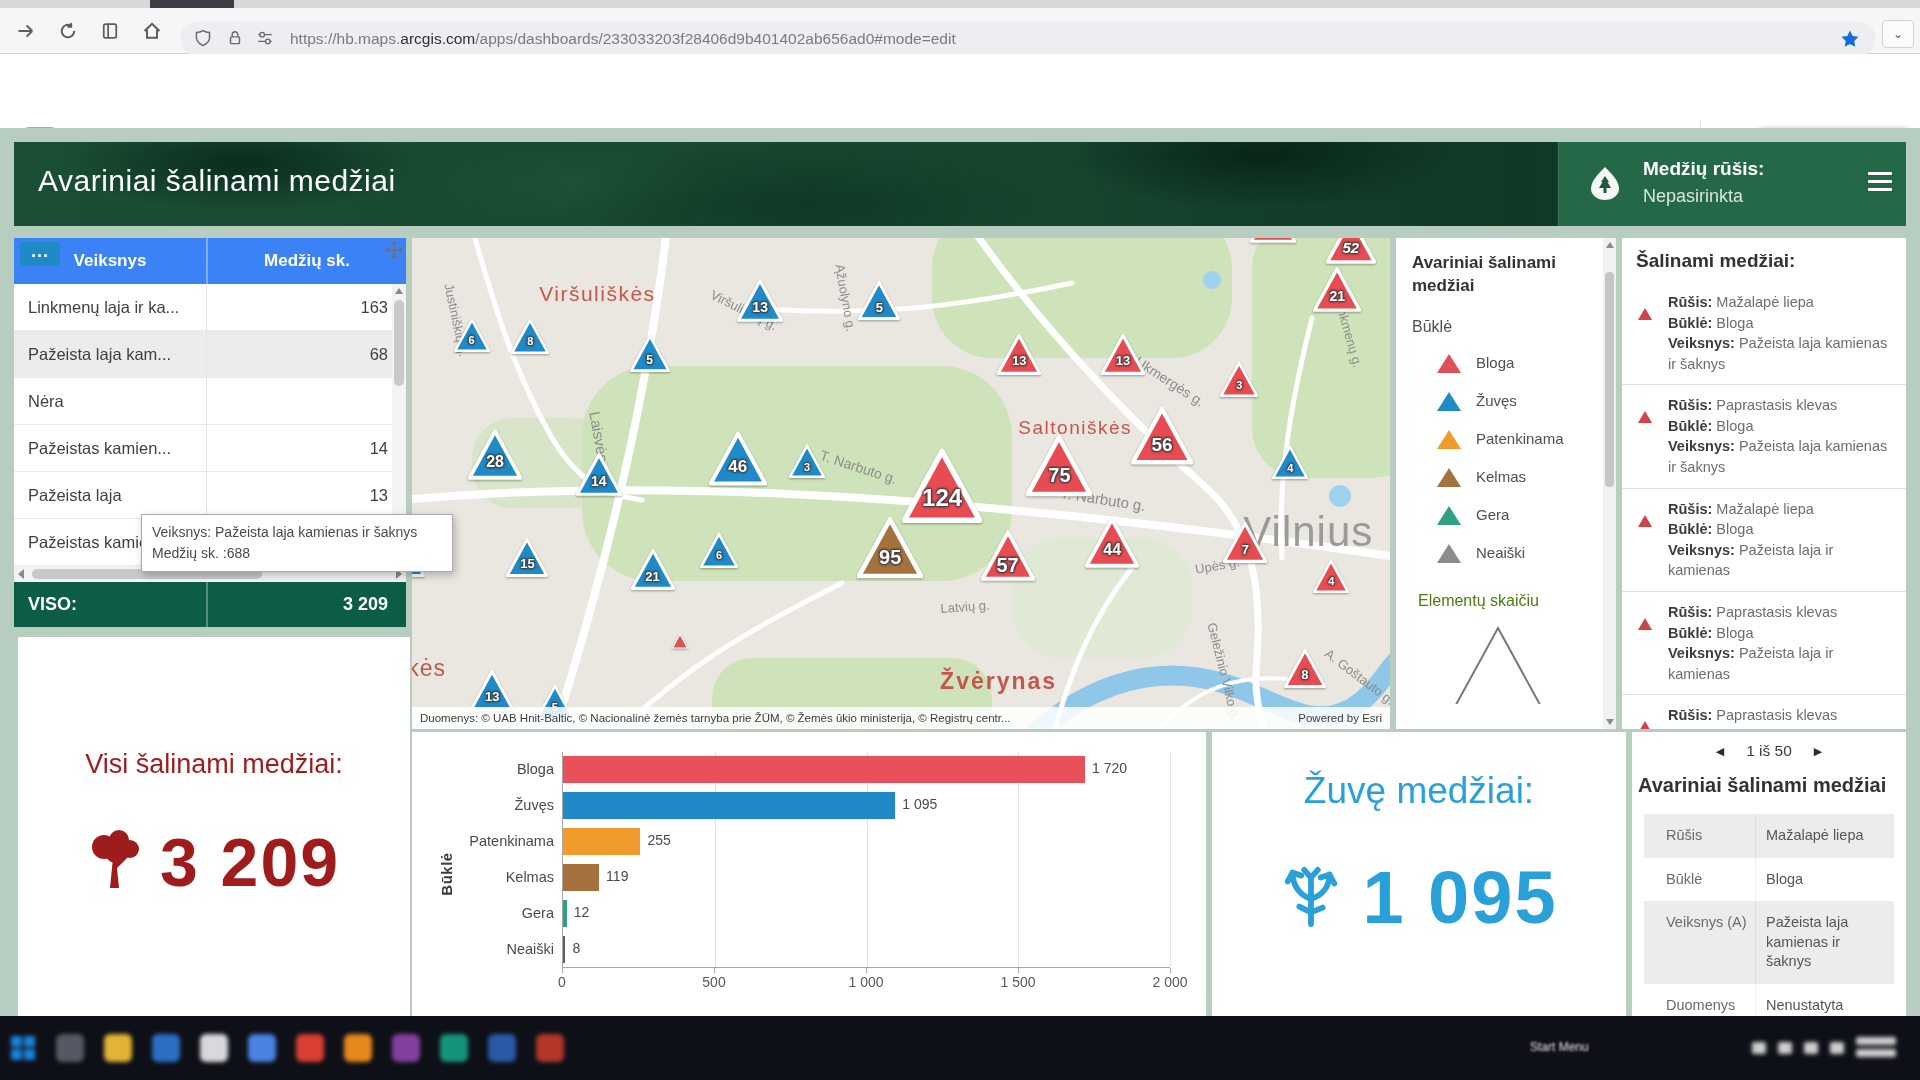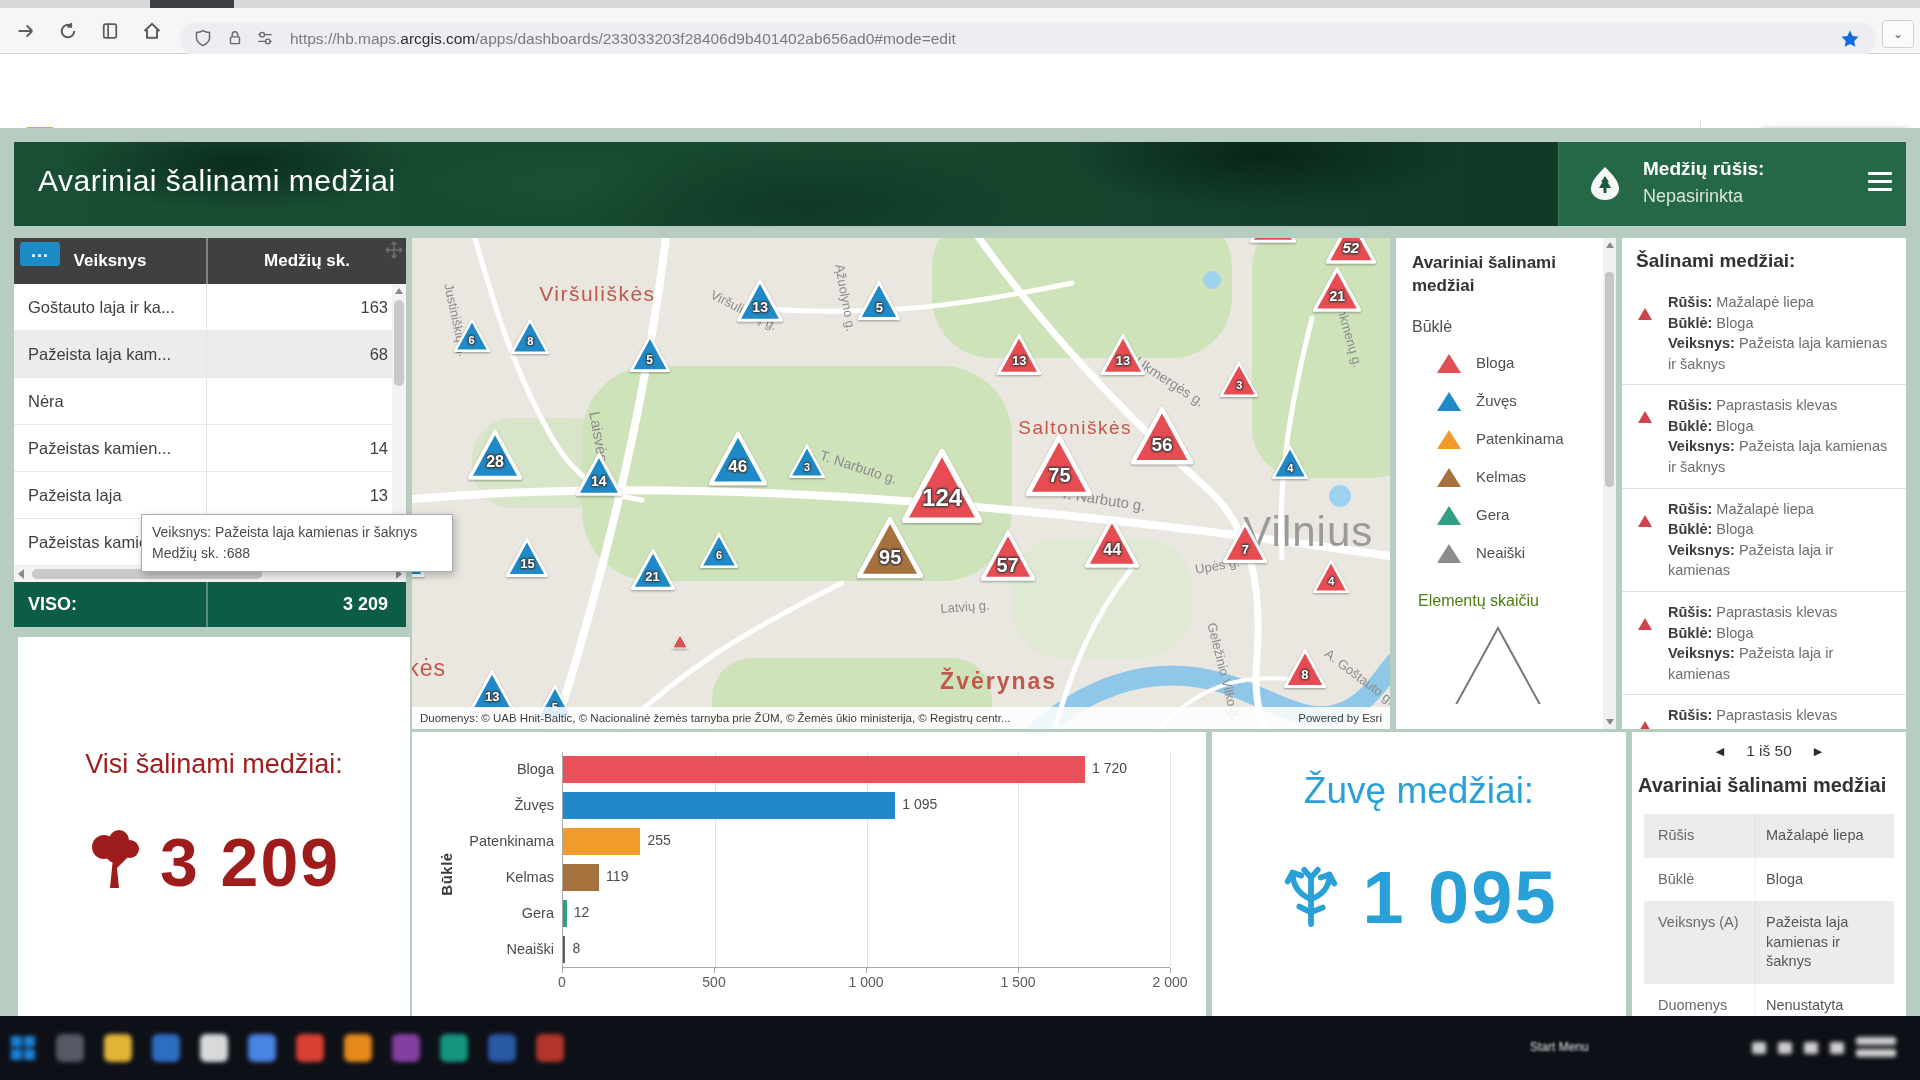--- a/index.html
+++ b/index.html
@@ -42,21 +42,21 @@
   .filter-ico { position:absolute; left:26px; top:22px; width:40px; height:40px; }
   .filter-label { position:absolute; left:84px; top:16px; font-size:19px; font-weight:700; color:#ffffff; }
   .filter-value { position:absolute; left:84px; top:44px; font-size:18px; color:#d9e6de; }
   .hamburger { position:absolute; right:14px; top:30px; width:24px; height:20px; cursor:pointer; }
   .hamburger span { display:block; width:24px; height:3px; background:#fff; margin-bottom:5px; border-radius:1px; }
 
   .panel { position:absolute; background:#ffffff; overflow:hidden; }
 
   
   #p-table { left:14px; top:110px; width:392px; height:389px; }
-  .t-head { position:absolute; left:0; top:0; width:392px; height:46px; background:#404040; color:#fff; }
+  .t-head { position:absolute; left:0; top:0; width:392px; height:46px; background:#3b82f6; color:#fff; }
   .t-head .c1 { position:absolute; left:0; top:0; width:192px; height:46px; line-height:46px; text-align:center; font-weight:700; font-size:17px; }
   .t-head .c2 { position:absolute; left:192px; top:0; width:200px; height:46px; line-height:46px; text-align:center; font-weight:700; font-size:17px; border-left:2px solid rgba(255,255,255,.35); }
   .dots-btn { position:absolute; left:6px; top:4px; width:40px; height:24px; background:#1e8ac6; border-radius:3px; color:#fff; text-align:center; line-height:18px; font-size:18px; font-weight:700; letter-spacing:1px; z-index:3; cursor:pointer; }
   .expand-ico { position:absolute; right:3px; top:3px; width:18px; height:18px; color:#6f6f6f; z-index:3; cursor:pointer; }
   #factor-rows { position:absolute; left:0; top:46px; width:392px; height:282px; }
   .frow { position:relative; width:392px; height:47px; border-bottom:1px solid #e9e9e9; background:#fff; }
   .frow.hov { background:#ececec; }
   .frow .fl { position:absolute; left:14px; top:0; width:168px; height:47px; line-height:47px; font-size:16.5px; color:#3f3f3f; white-space:nowrap; overflow:hidden; }
   .frow .fv { position:absolute; left:192px; right:16px; top:0; height:47px; line-height:47px; font-size:16.5px; color:#3f3f3f; text-align:right; border-left:1px solid #e4e4e4; padding-right:2px; }
   .vscroll { position:absolute; right:0; top:46px; width:14px; height:282px; background:#f3f3f3; z-index:2; }
@@ -137,21 +137,21 @@
   .ind2-num { font-size:74px; font-weight:700; color:#2aa0d8; letter-spacing:2px; }
 
   
   #p-details { left:1632px; top:604px; width:274px; height:284px; }
   .pager { position:absolute; left:0; top:10px; width:100%; text-align:center; font-size:15.5px; color:#3a3a3a; }
   .pager .pg-arrow { display:inline-block; font-size:11px; color:#2c2c2c; cursor:pointer; margin:0 22px; vertical-align:1px; }
   .dt-title { position:absolute; left:6px; top:42px; font-size:20px; font-weight:700; color:#323232; }
   #detail-rows { position:absolute; left:12px; top:82px; width:250px; }
   .drow { display:flex; font-size:14.5px; line-height:1.35; }
   .drow.odd { background:#ececec; }
-  .drow .dl { flex:0 0 112px; padding:12px 6px 12px 14px; color:#6a6a6a; border-right:1px solid rgba(0,0,0,.05); }
+  .drow .dl { flex:0 0 112px; padding:12px 6px 12px 22px; color:#6a6a6a; border-right:1px solid rgba(0,0,0,.05); }
   .drow .dv { flex:1; padding:12px 8px 12px 10px; color:#555555; }
 
   
   .taskbar { position:absolute; left:0; top:1016px; width:1920px; height:64px; background:#0e1018; }
   #tb-icons { position:absolute; left:10px; top:0; height:64px; display:flex; align-items:center; gap:20px; filter:blur(2px); }
   .tb-app { width:28px; height:28px; border-radius:6px; opacity:.92; }
   .tb-win { width:26px; height:26px; }
   .startmenu-label { position:absolute; left:1530px; top:24px; font-size:12px; color:#e8e8e8; filter:blur(1px); }
   .tray { position:absolute; right:24px; top:0; height:64px; display:flex; align-items:center; gap:12px; filter:blur(2px); }
   .tray .tico { width:14px; height:12px; background:#cfcfcf; border-radius:2px; }
@@ -255,21 +255,21 @@
       <span class="expand-ico">
         <svg viewBox="0 0 16 16" fill="none" stroke="currentColor" stroke-width="1.3">
             <path d="M8 1 V15 M1 8 H15 M8 1 L5.8 3.2 M8 1 L10.2 3.2 M8 15 L5.8 12.8 M8 15 L10.2 12.8 M1 8 L3.2 5.8 M1 8 L3.2 10.2 M15 8 L12.8 5.8 M15 8 L12.8 10.2"></path>
           </svg></span>
       <div class="t-head">
         <div class="c1">Veiksnys</div>
         <div class="c2">Medžių sk.</div>
       </div>
       <div id="factor-rows">
           <div class="frow">
-            <div class="fl">Goštauto laja ir ka...</div>
+            <div class="fl">Linkmenų laja ir ka...</div>
             <div class="fv">163</div>
           </div>
           <div class="frow hov">
             <div class="fl">Pažeista laja kam...</div>
             <div class="fv">68</div>
           </div>
           <div class="frow">
             <div class="fl">Nėra</div>
             <div class="fv"></div>
           </div>

